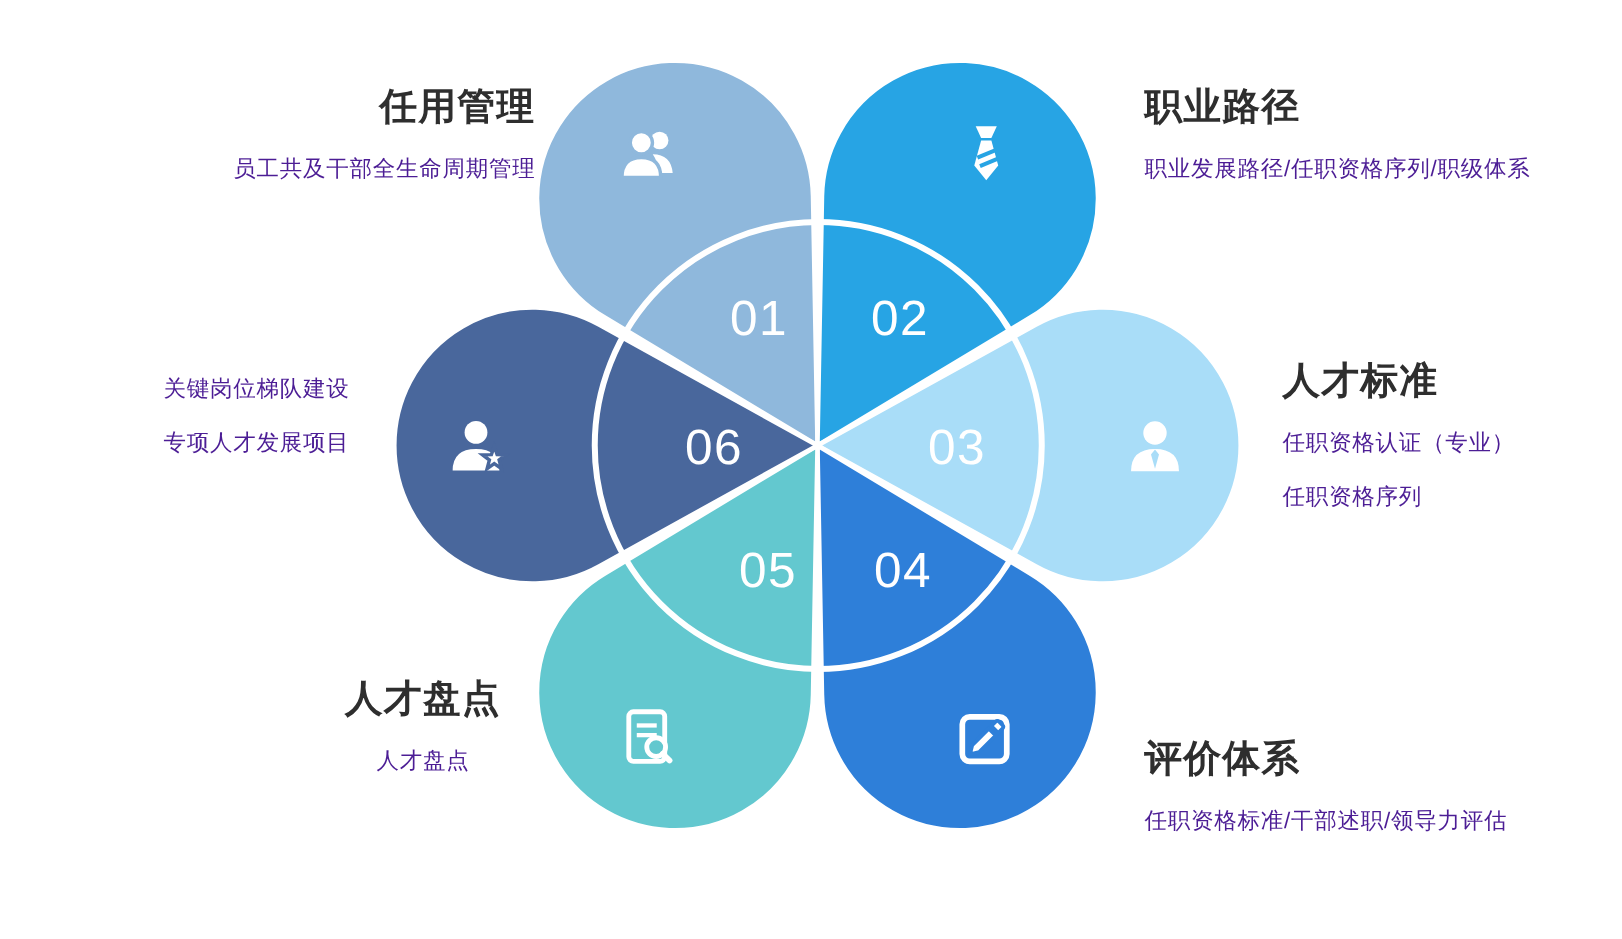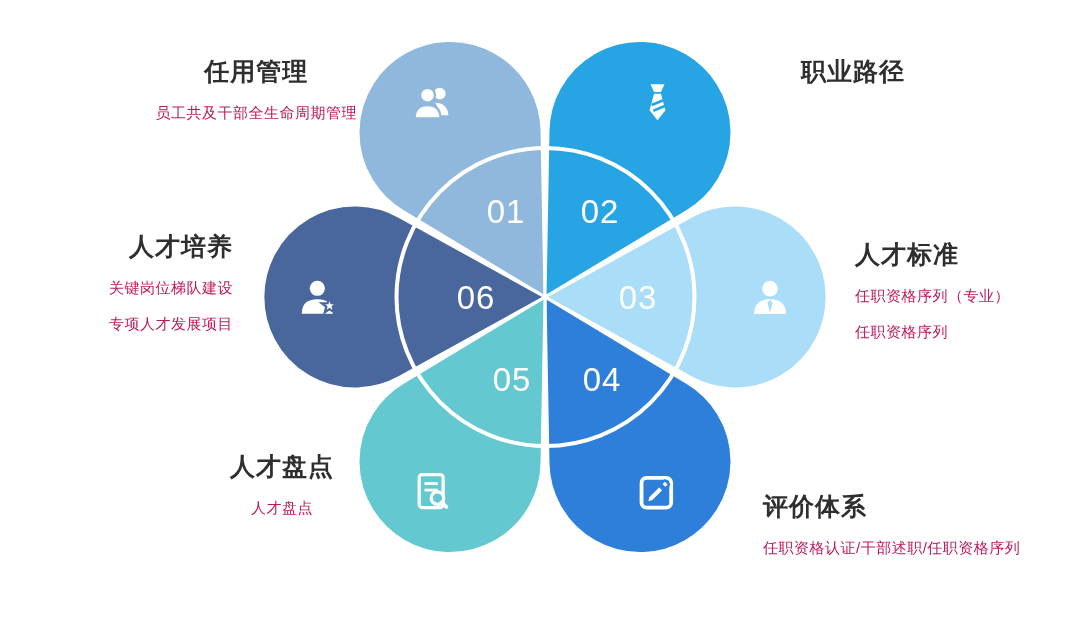--- a/index.html
+++ b/index.html
@@ -25,21 +25,21 @@
   .align-center{text-align:center;}
   .block-title{
     font-size:25px;
     font-weight:700;
     color:#2e2e2e;
     letter-spacing:1px;
     line-height:1.1;
   }
   .block-line{
     font-size:15px;
-    color:#be185d;
+    color:#4c1d95;
     letter-spacing:0.5px;
     margin-top:18px;
     line-height:1.2;
     white-space:nowrap;
   }
   .icon-fill{fill:#ffffff;}
   .icon-stroke{fill:none;stroke:#ffffff;}
 </style>
 </head>
 <body>
@@ -98,44 +98,44 @@
       <line x1="16.9" y1="17.5" x2="19.3" y2="19.9" stroke="#ffffff" stroke-width="2" stroke-linecap="round"></line>
     </g>
 
     <g transform="translate(297.2,274.2) scale(1.9)">
       <circle class="icon-fill" cx="10.6" cy="7.4" r="4"></circle>
       <path class="icon-fill" d="M2.4 20.8 Q2.4 13.2 10.6 13.2 Q18.8 13.2 18.8 20.8 Z"></path>
       <path class="icon-fill" d="M17 12.3 L18 15.2 L21.1 15.3 L18.7 17.1 L19.5 20.1 L17 18.35 L14.5 20.1 L15.3 17.1 L12.9 15.3 L16 15.2 Z" stroke-width="1.2" stroke="#49679c"></path>
     </g>
   </svg>
 
-  <div class="label-block align-right" style="top:58px;right:724px;text-align:center;">
+  <div class="label-block align-right" style="top:58px;right:724px;">
     <div class="block-title">任用管理</div>
     <div class="block-line">员工共及干部全生命周期管理</div>
   </div>
 
-  <div class="label-block align-left" style="top:58px;left:763px;margin-left:38px;">
+  <div class="label-block align-left" style="top:58px;left:763px;">
     <div class="block-title">职业路径</div>
+    <div class="block-line">职业发展路径/任职资格序列/职级体系</div>
   </div>
 
   <div class="label-block align-left" style="top:241px;left:855px;">
     <div class="block-title">人才标准</div>
-    <div class="block-line">任职资格序列（专业）</div>
+    <div class="block-line">任职资格认证（专业）</div>
     <div class="block-line">任职资格序列</div>
   </div>
 
   <div class="label-block align-left" style="top:453px;left:763px;margin-top:40px;">
     <div class="block-title">评价体系</div>
-    <div class="block-line">任职资格认证/干部述职/任职资格序列</div>
+    <div class="block-line">任职资格标准/干部述职/领导力评估</div>
   </div>
 
   <div class="label-block align-center" style="top:453px;left:229px;width:106px;font-family:Liberation Serif, serif;">
     <div class="block-title">人才盘点</div>
     <div class="block-line">人才盘点</div>
   </div>
 
   <div class="label-block align-right" style="top:233px;right:848px;">
-    <div class="block-title">人才培养</div>
     <div class="block-line">关键岗位梯队建设</div>
     <div class="block-line">专项人才发展项目</div>
   </div>
 
 </div>
 
 </body></html>

